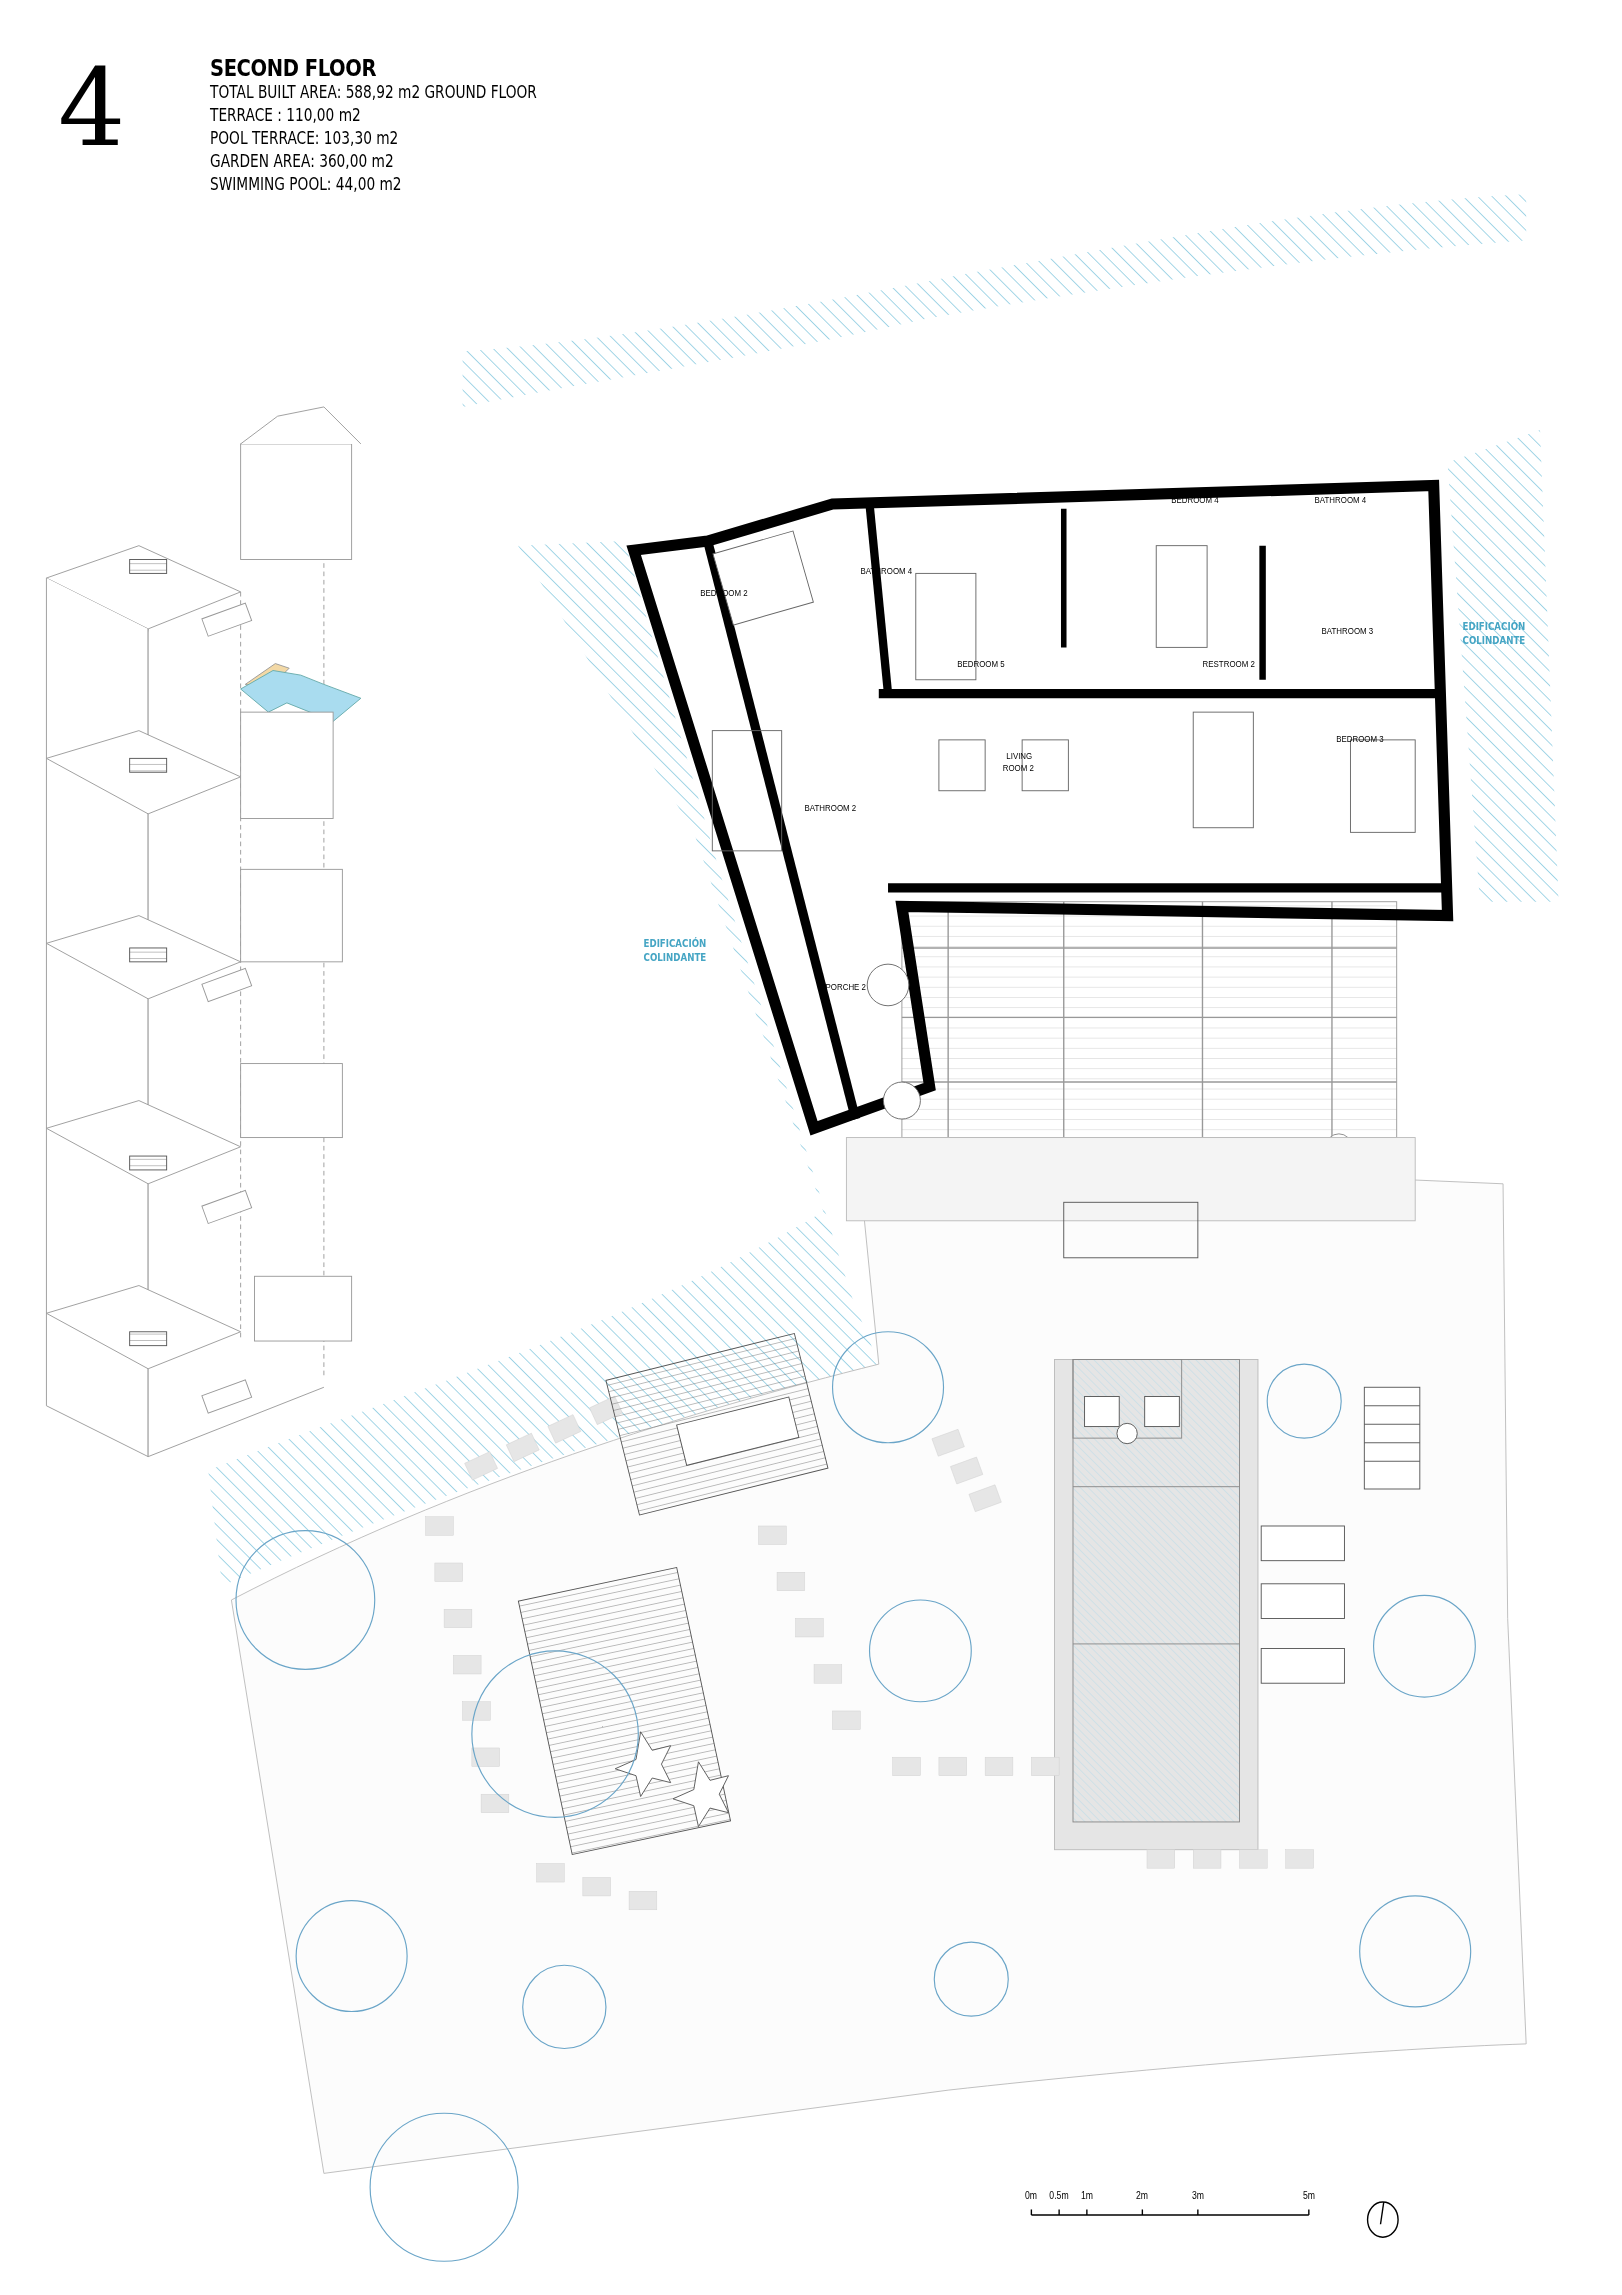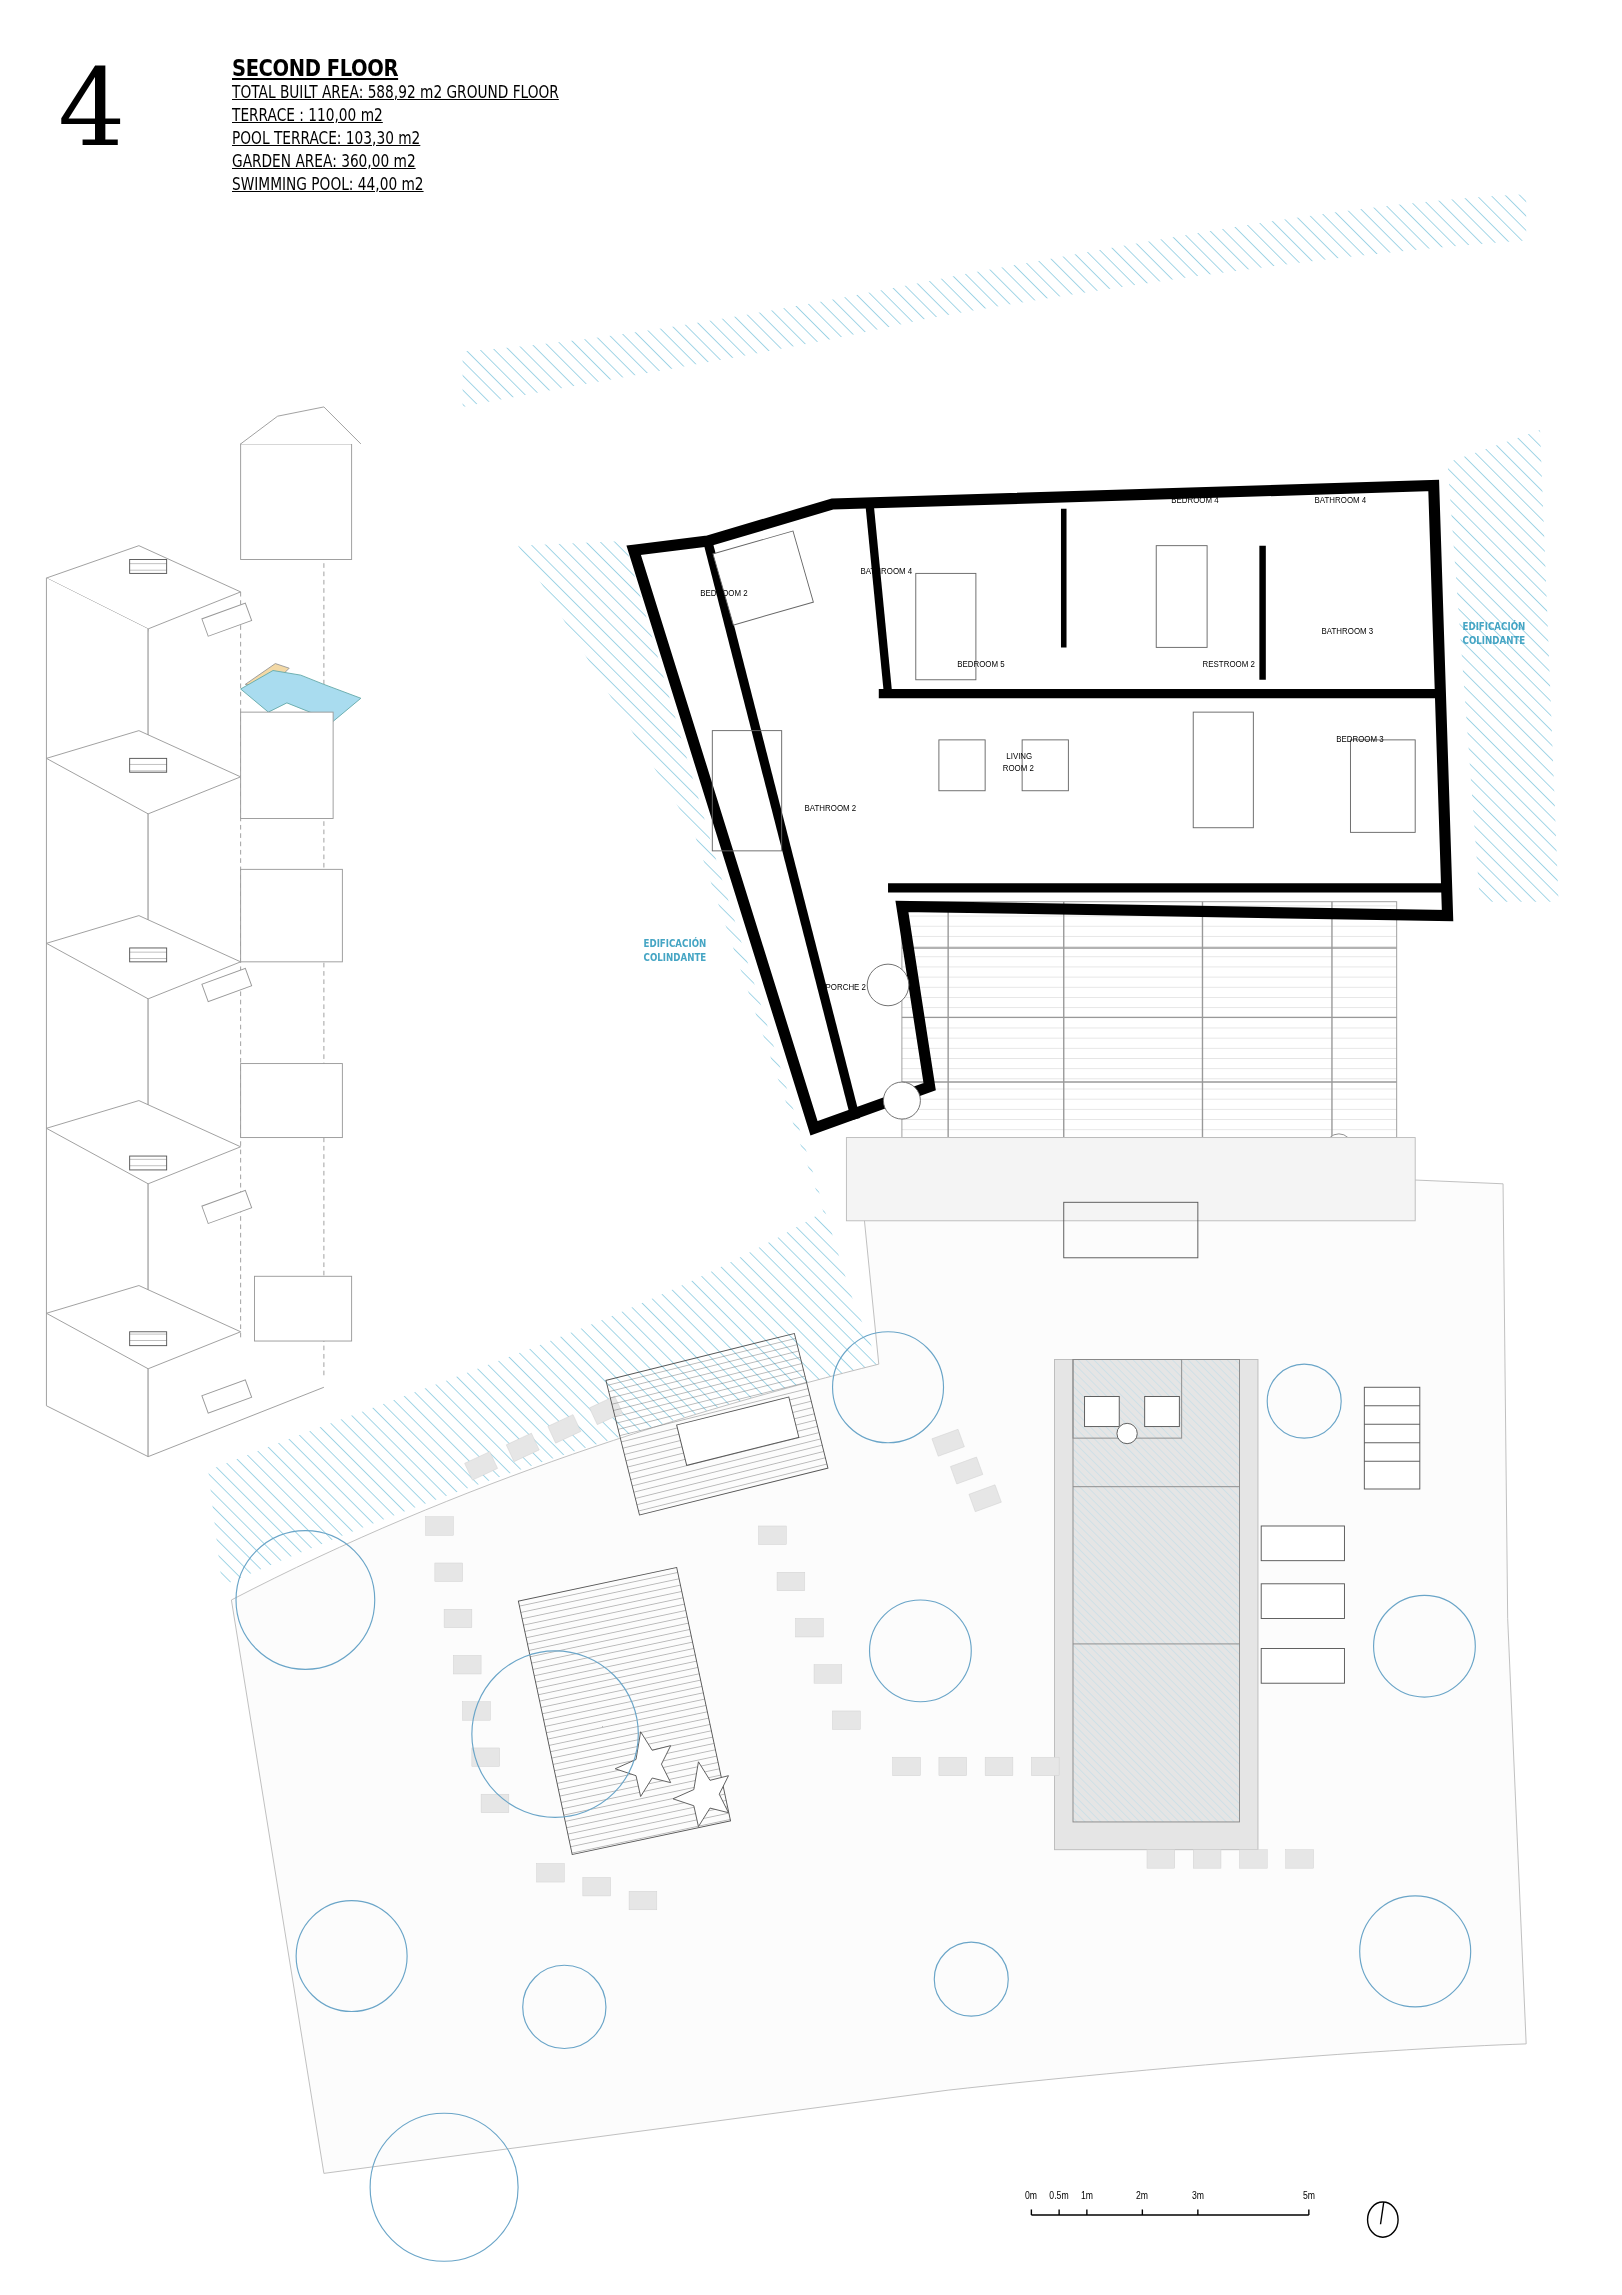--- a/index.html
+++ b/index.html
@@ -1,19 +1,19 @@
 <!DOCTYPE html>
 <html style="font-size:7.4px"><head>
 <meta charset="utf-8">
 <style>
   html,body{margin:0;padding:0;background:#fff;}
   body{width:1623px;height:2295px;position:relative;overflow:hidden;font-family:"Liberation Sans",sans-serif;color:#000;}
   .abs{position:absolute;}
   .sheet-number{left:58px;top:56px;font-family:"DejaVu Serif",serif;font-size:106px;line-height:1;font-weight:normal;}
-  .header{left:232px;top:55px;text-decoration:underline;}
+  .header{left:210px;top:55px;}
   .header .title{font-family:"DejaVu Sans",sans-serif;font-weight:bold;font-size:23px;letter-spacing:-0.5px;transform:scaleX(0.85);transform-origin:left;white-space:nowrap;}
   .header .line{font-family:"DejaVu Sans",sans-serif;font-size:17.6px;transform:scaleX(0.78);transform-origin:left;white-space:nowrap;line-height:23px;}
   .room-label{position:absolute;font-family:"Liberation Sans",sans-serif;font-size:9.3px;white-space:nowrap;transform:scaleX(0.85);}
   .neighbor-label{position:absolute;color:#45a5c4;font-family:"DejaVu Sans",sans-serif;font-weight:bold;font-size:10.2px;text-align:center;line-height:14px;transform:scaleX(0.85);}
   .scalebar{left:1022px;top:2190px;width:324px;height:37px;text-decoration:underline;}
   .scale-tick{position:absolute;top:0;font-size:10.2px;font-family:"Liberation Sans",sans-serif;transform:translateX(-50%) scaleX(0.85);white-space:nowrap;}
 </style>
 </head>
 <body>
 

